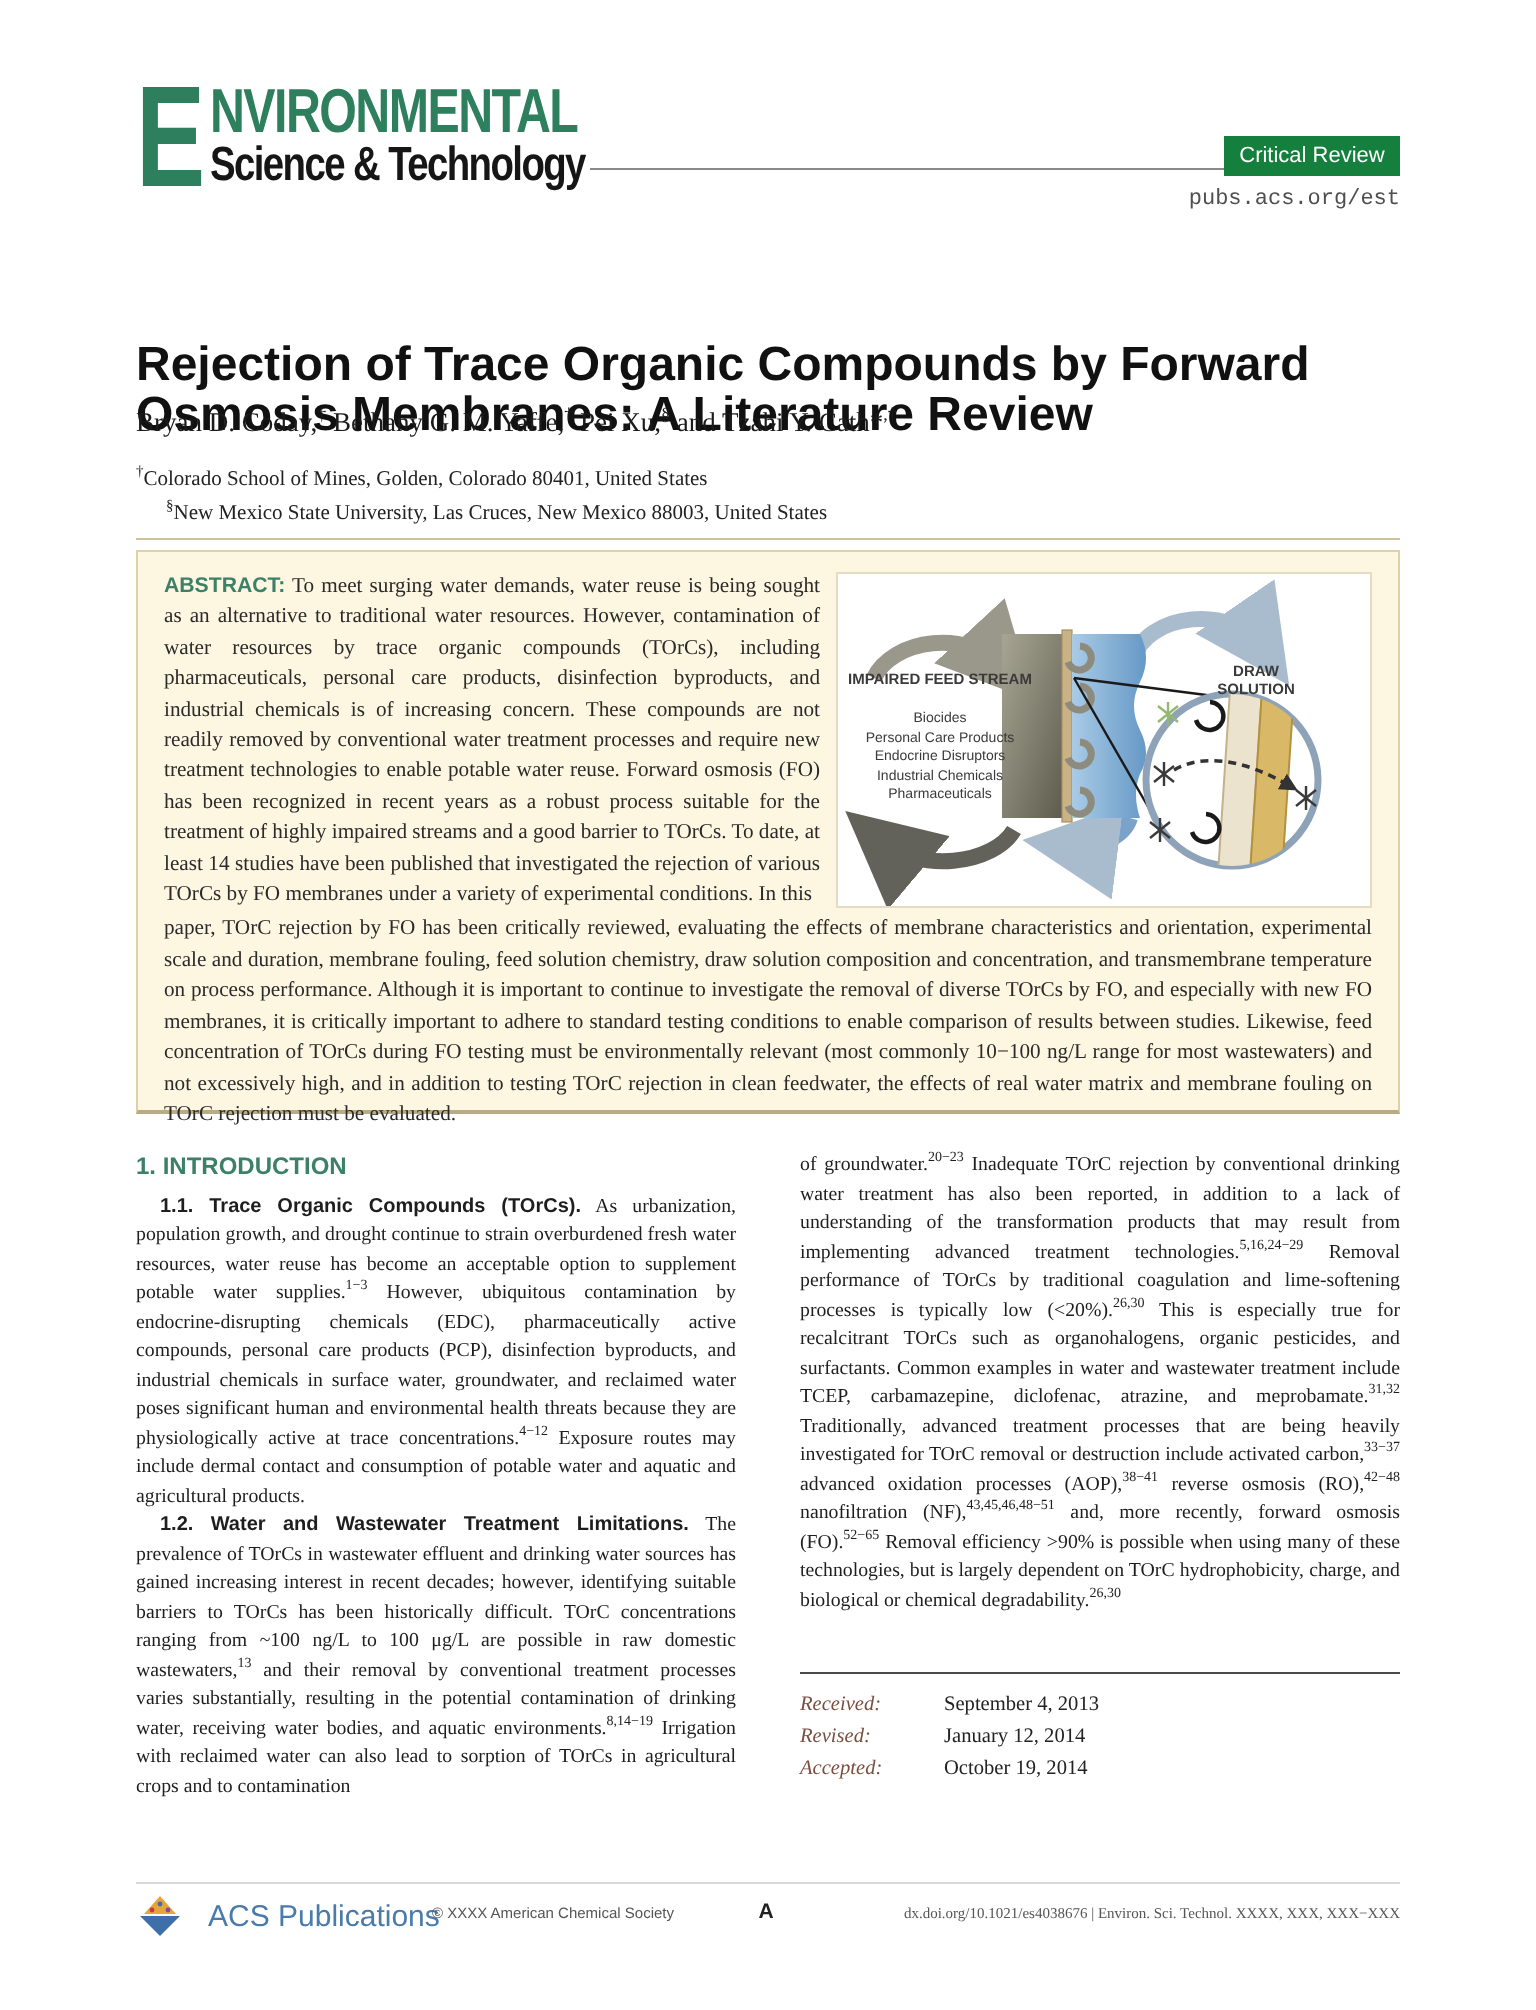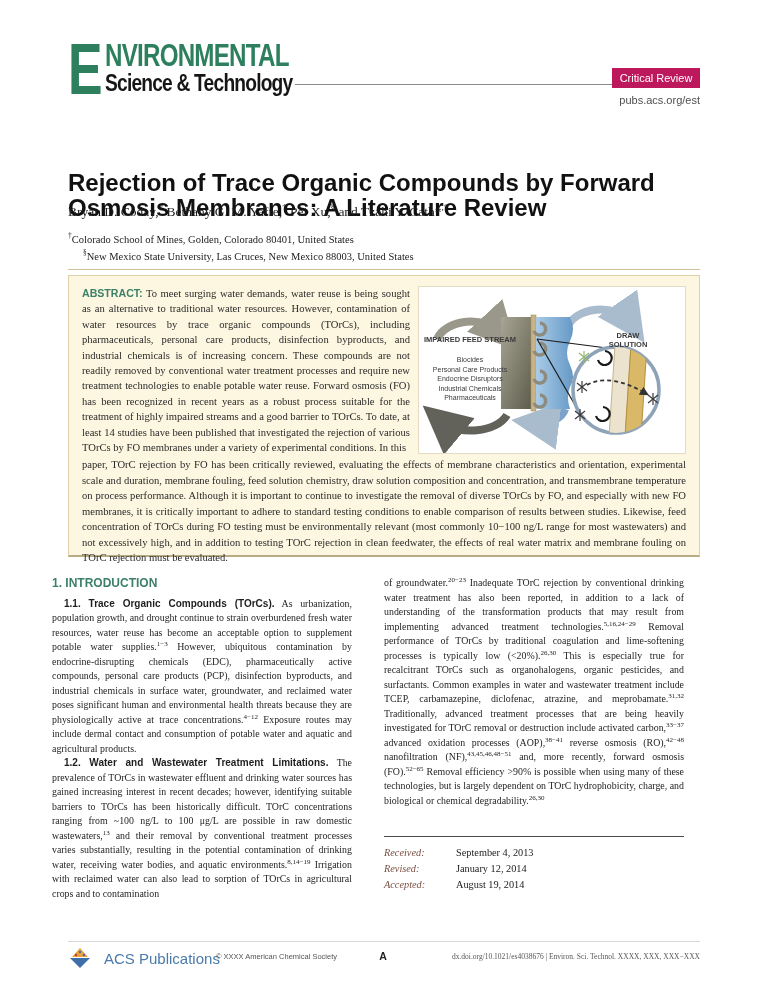--- a/index.html
+++ b/index.html
@@ -26,26 +26,26 @@
     transform:scaleX(.78); transform-origin:left top; letter-spacing:-1px;
   }
   .logo-line2 {
     font-family:"Liberation Sans", sans-serif; font-weight:bold;
     font-size:24px; line-height:24px; color:#161616; margin-top:1px;
     transform:scaleX(.80); transform-origin:left top; letter-spacing:-1px;
   }
   .head-rule { position:absolute; top:84px; left:295px; width:322px; height:1px; background:#8a8a8a; }
   .badge {
     position:absolute; top:68px; left:612px; width:88px; height:20px;
-    background:#be185d; color:#ffffff; text-align:center;
+    background:#15803d; color:#ffffff; text-align:center;
     font-family:"Liberation Sans", sans-serif; font-size:11px; line-height:20px;
   }
   .site-url {
     position:absolute; top:94px; left:480px; width:220px; text-align:right;
-    font-family:Liberation Sans, sans-serif; font-size:11px; color:#4f4f4f;
+    font-family:Liberation Mono, monospace; font-size:11px; color:#4f4f4f;
     text-decoration:none; cursor:pointer;
   }
 
   
   .title {
     position:absolute; top:146px;
     font-family:"Liberation Sans", sans-serif; font-weight:bold;
     font-size:24px; line-height:25px; color:#111111;margin-top:24px;
   }
   .authors { position:absolute; top:202px; font-size:13.5px; color:#1b1b1b; }
@@ -73,21 +73,21 @@
   .abs-graphic {
     width:268px; height:168px; margin-left:8px; background:#ffffff;
     border:1px solid #e4dcc2; position:relative; flex-shrink:0;
   }
   .g-label { position:absolute; font-family:"Liberation Sans", sans-serif; color:#3a3a3a; text-align:center; }
   .g-feed { left:0px; top:48px; width:102px; font-weight:bold; font-size:7.5px; line-height:9px; }
   .g-feed-items { left:0px; top:68px; width:102px; font-size:7px; line-height:9.5px; }
   .g-draw { left:178px; top:44px; width:62px; font-size:7.5px; font-weight:bold; line-height:9px; }
 
   
-  .body-cols { position:absolute; top:576px; left:52px; width:632px; display:flex; gap:32px; }
+  .body-cols { position:absolute; top:576px; left:68px; width:632px; display:flex; gap:32px; }
   .col { width:308px; font-size:9.9px; line-height:14.5px; text-align:justify; color:#1e1e1e; }
   .sec-head {
     font-family:"Liberation Sans", sans-serif; font-weight:bold;
     font-size:12px; color:#3c8068; margin-bottom:6px; text-align:left;
   }
   .col p.indent { text-indent:12px; }
   .col sup { font-size:7px; line-height:0; }
   .runin { font-family:"Liberation Sans", sans-serif; font-weight:bold; font-size:10px; }
 
   
@@ -262,21 +262,21 @@
         <div class="date-row">
           <span class="date-label">Received:</span>
           <span class="date-val">September 4, 2013</span>
         </div>
         <div class="date-row">
           <span class="date-label">Revised:</span>
           <span class="date-val">January 12, 2014</span>
         </div>
         <div class="date-row">
           <span class="date-label">Accepted:</span>
-          <span class="date-val">August 19, 2014</span>
+          <span class="date-val">October 19, 2014</span>
         </div>
       </div>
     </div>
   </div>
 
   <div class="footer-rule"></div>
   <div class="footer">
     <div class="acs-brand">
       <svg width="24" height="22" viewBox="0 0 24 22">
         <polygon points="12,1 4,10 20,10" fill="#e8a33d"></polygon>

